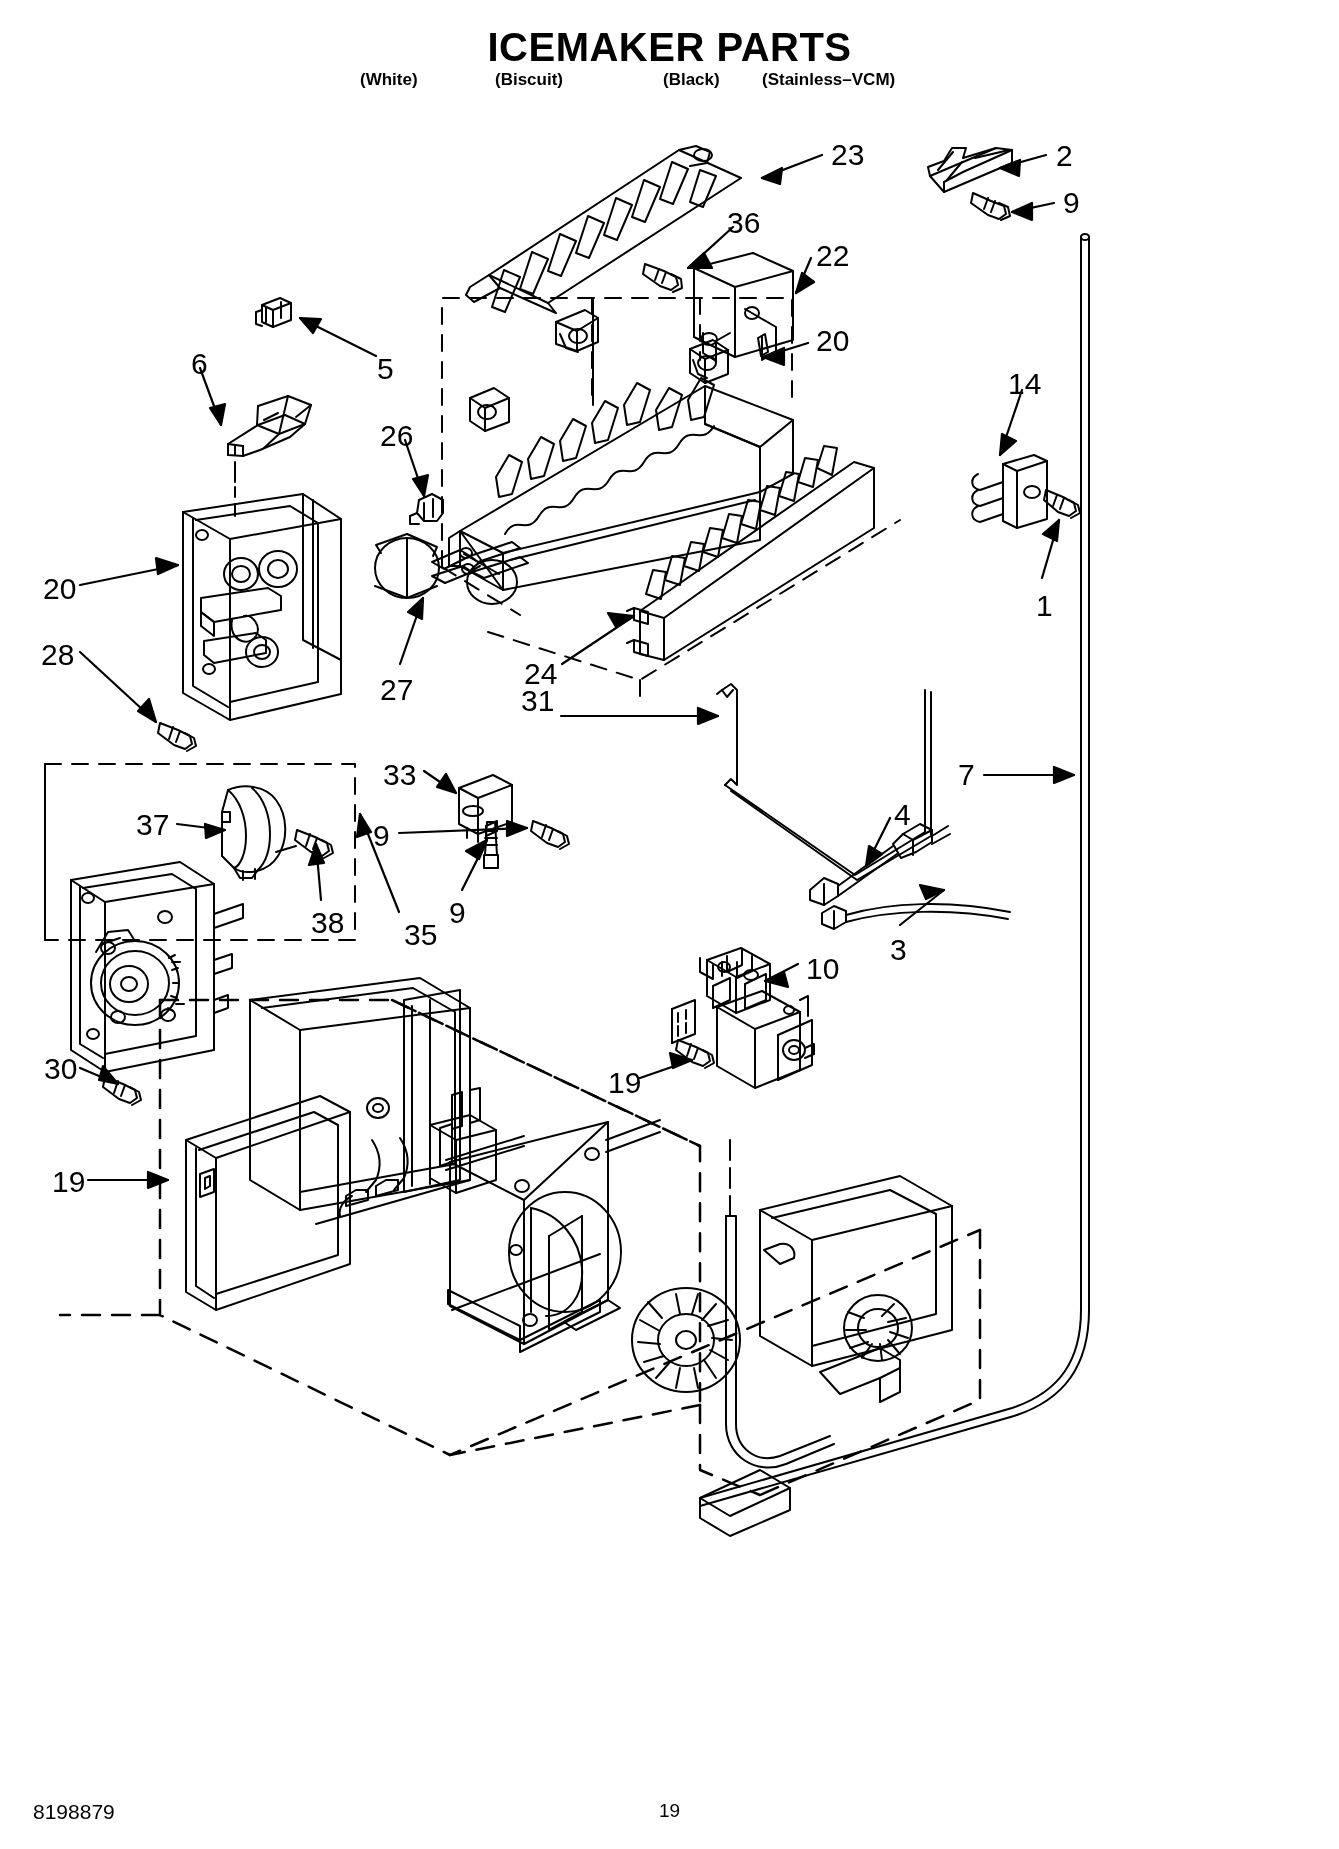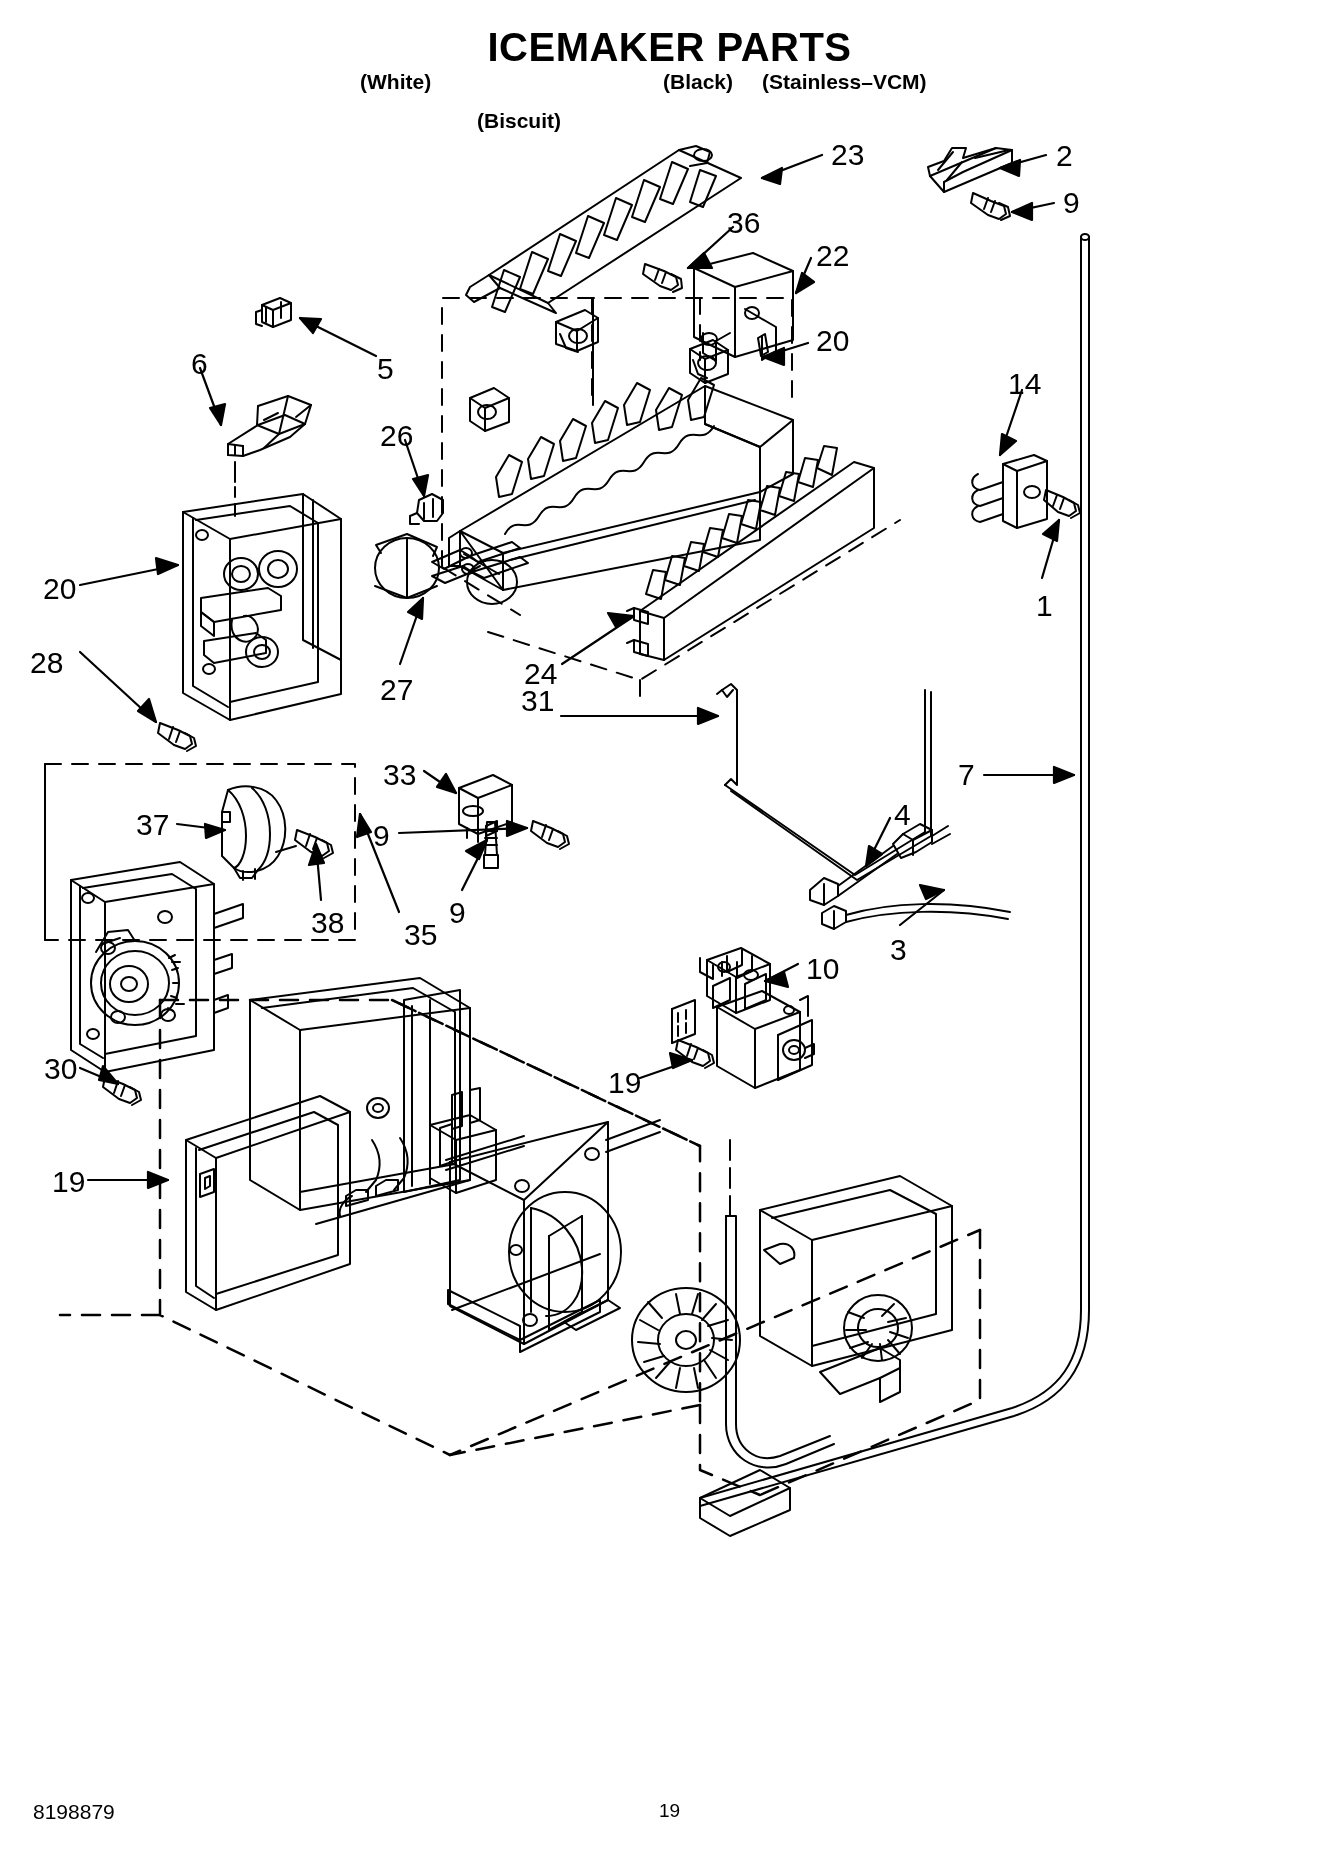--- a/index.html
+++ b/index.html
@@ -43,21 +43,21 @@
     white-space: nowrap;
   }
   #finish-row {
     position: relative;
     width: 1339px;
     height: 26px;
     margin-top: 2px;
   }
   #finish-row .finish {
     position: absolute;
-    font-size: 21px;
+    font-size: 17px;
     font-weight: bold;
     white-space: nowrap;
   }
 
   
   #footer {
     position: absolute;
     left: 0;
     top: 1800px;
     width: 1339px;
@@ -108,21 +108,21 @@
 </style>
 </head>
 <body>
 
 <div id="page">
 
   <div id="header">
     <div id="doc-title">ICEMAKER PARTS</div>
     <div id="finish-row">
       <span class="finish" style="left:360px;">(White)</span>
-      <span class="finish" style="left:477px;margin-top:39px;">(Biscuit)</span>
+      <span class="finish" style="left:495px;">(Biscuit)</span>
       <span class="finish" style="left:663px;">(Black)</span>
       <span class="finish" style="left:762px;">(Stainless–VCM)</span>
     </div>
   </div>
 
   <div id="drawing">
     <svg viewBox="0 0 1339 1849" xmlns="http://www.w3.org/2000/svg" fill="none" stroke="#000" stroke-width="2" stroke-linecap="round" stroke-linejoin="round">
 
       <g>
         <path d="M489 275 L679 150 L741 178 L548 303 Z"></path>
@@ -673,21 +673,21 @@
     <span class="callout" style="left:1063px; top:188px;">9</span>
     <span class="callout" style="left:727px;  top:208px;">36</span>
     <span class="callout" style="left:816px;  top:241px;">22</span>
     <span class="callout" style="left:816px;  top:326px;">20</span>
     <span class="callout" style="left:1008px; top:369px;">14</span>
     <span class="callout" style="left:377px;  top:354px;">5</span>
     <span class="callout" style="left:191px;  top:349px;">6</span>
     <span class="callout" style="left:380px;  top:421px;">26</span>
     <span class="callout" style="left:43px;   top:574px;">20</span>
     <span class="callout" style="left:1036px; top:591px;">1</span>
-    <span class="callout" style="left:30px;   top:640px;margin-top:8px;">28</span>
+    <span class="callout" style="left:41px;   top:640px;">28</span>
     <span class="callout" style="left:380px;  top:675px;">27</span>
     <span class="callout" style="left:524px;  top:659px;">24</span>
     <span class="callout" style="left:521px;  top:686px;">31</span>
     <span class="callout" style="left:383px;  top:760px;">33</span>
     <span class="callout" style="left:958px;  top:760px;">7</span>
     <span class="callout" style="left:136px;  top:810px;">37</span>
     <span class="callout" style="left:373px;  top:821px;">9</span>
     <span class="callout" style="left:894px;  top:800px;">4</span>
     <span class="callout" style="left:311px;  top:908px;">38</span>
     <span class="callout" style="left:404px;  top:920px;">35</span>

